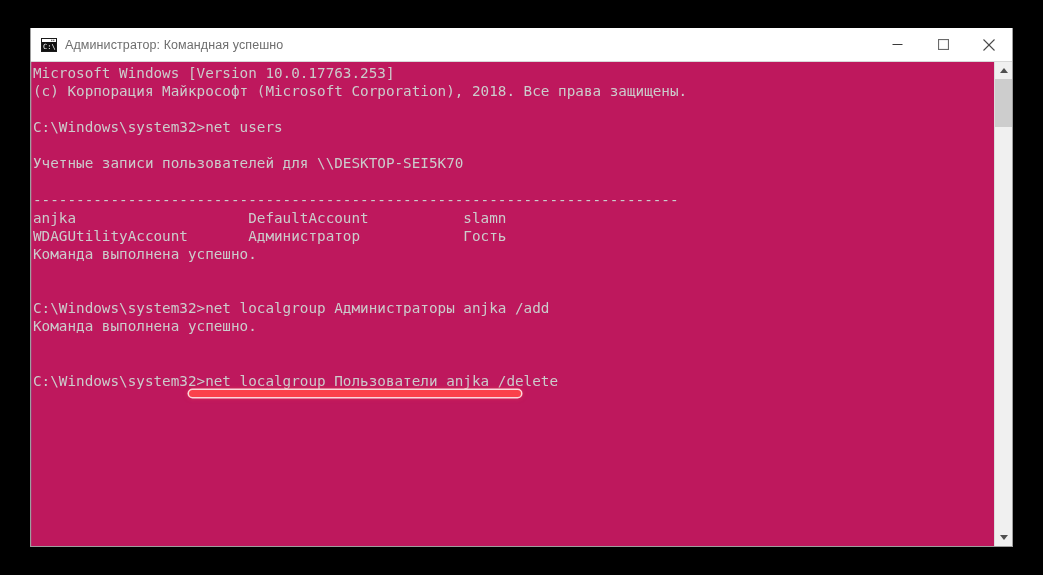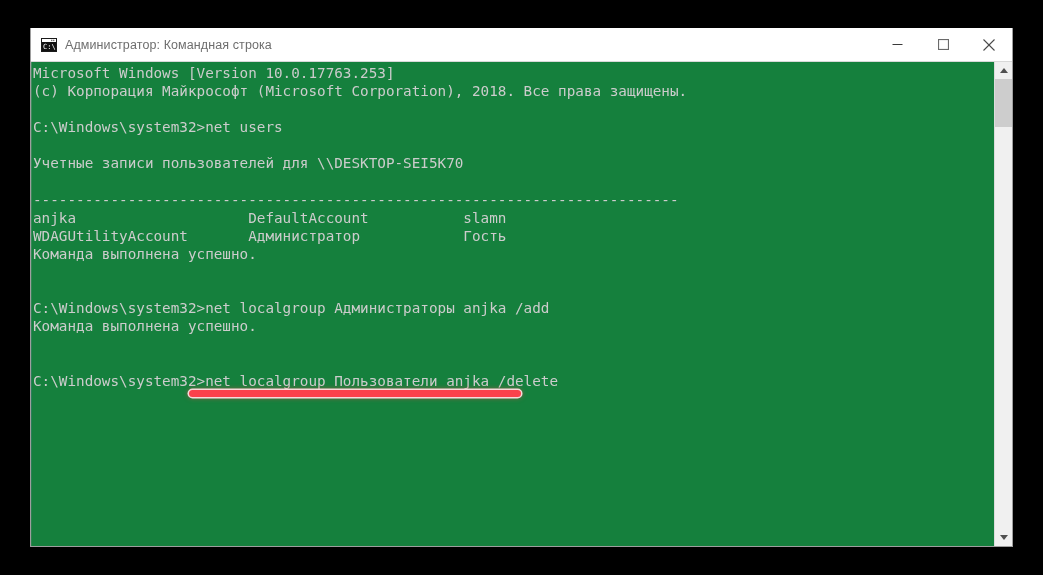--- a/index.html
+++ b/index.html
@@ -73,21 +73,21 @@
     align-items: center;
     justify-content: center;
     background: #ffffff;
   }
   .win-btn svg { display: block; }
 
   
   .console-area {
     flex: 1;
     display: flex;
-    background: #15803d;
+    background: #be185d;
     overflow: hidden;
     position: relative;
     gap: 44px;
   }
   .console-text {
     flex: 1;
     padding: 2px 0 0 2px;
     position: relative;
     overflow: hidden;
   }
@@ -191,21 +191,21 @@
         <svg width="16" height="16" viewBox="0 0 16 16">
           <rect x="0.5" y="1.5" width="15" height="13" fill="#ffffff" stroke="#1a1a1a" stroke-width="1"></rect>
           <rect x="1" y="2" width="14" height="3" fill="#ffffff"></rect>
           <rect x="10" y="2.7" width="1.4" height="1.4" fill="#777"></rect>
           <rect x="12" y="2.7" width="1.4" height="1.4" fill="#777"></rect>
           <rect x="1" y="5" width="14" height="9" fill="#111111"></rect>
           <text x="2" y="12" font-family="DejaVu Sans Mono, monospace" font-size="7" fill="#ffffff">C:\</text>
         </svg>
       </div>
 
-      <div class="title-text">Администратор: Командная строка</div>
+      <div class="title-text">Администратор: Командная успешно</div>
 
       <div class="win-buttons">
         <div class="win-btn">
           <svg width="11" height="11" viewBox="0 0 11 11">
             <line x1="0.5" y1="5.5" x2="10.5" y2="5.5" stroke="#3a3a3a" stroke-width="1"></line>
           </svg>
         </div>
         <div class="win-btn">
           <svg width="11" height="11" viewBox="0 0 11 11">
             <rect x="0.5" y="0.5" width="10" height="10" fill="none" stroke="#6a6a6a" stroke-width="1.2"></rect>

